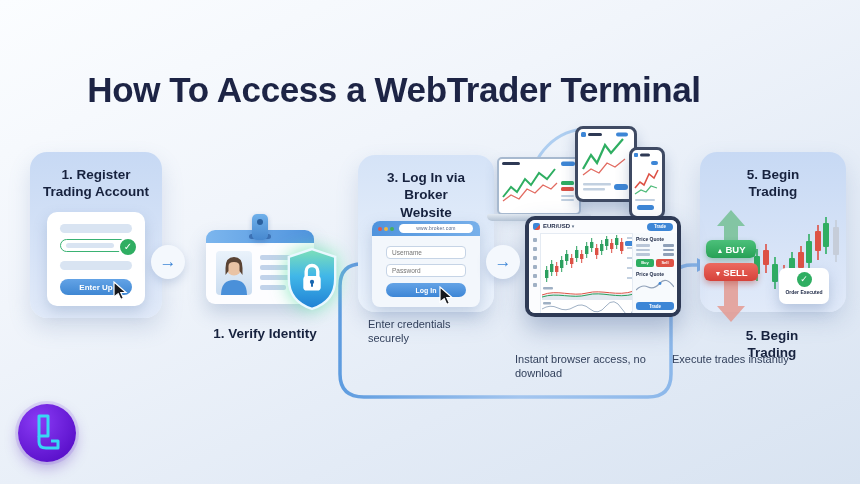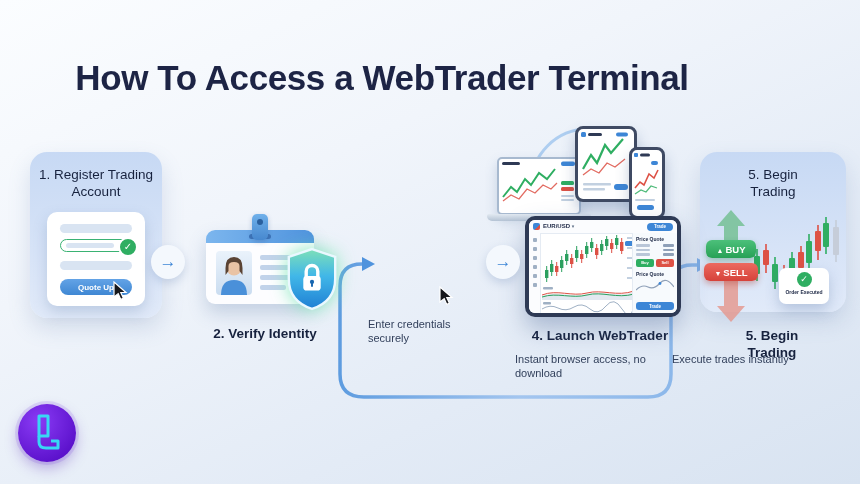--- a/index.html
+++ b/index.html
@@ -1,34 +1,34 @@
 <!DOCTYPE html>
 <html><head>
 <meta charset="utf-8">
 <style>
   html,body{margin:0;padding:0;}
   body{font-family:"Liberation Sans","DejaVu Sans",sans-serif;background:#e9eff7;}
   .stage{position:relative;width:860px;height:484px;overflow:hidden;
          background:linear-gradient(155deg,#fbfdff 0%,#f1f5fb 35%,#e3ebf6 70%,#d8e3f1 100%);}
   .abs{position:absolute;}
 
-  .page-title{position:absolute;top:54px;left:0;width:756px;text-align:center;margin:4px;
+  .page-title{position:absolute;top:54px;left:0;width:756px;text-align:center;margin:16px;
               font-size:35px;font-weight:bold;letter-spacing:-.4px;color:#1d2445;}
 
   
   .flow-svg{position:absolute;left:0;top:0;z-index:1;}
 
   
   .card{position:absolute;border-radius:17px;z-index:2;
         background:linear-gradient(180deg,#c7d9f4 0%,#e1eaf9 100%);
         box-shadow:0 10px 22px rgba(90,120,170,.20);}
   .card1{left:30px;top:152px;width:132px;height:166px;}
   .card3{left:358px;top:155px;width:136px;height:157px;background:linear-gradient(180deg,#d5e3f7 0%,#ecf3fc 100%);}
   .card5{left:700px;top:152px;width:146px;height:160px;}
-  .card-title{margin:14px 6px 0;text-align:center;font-size:13.5px;font-weight:normal;
+  .card-title{margin:14px 6px 0;text-align:center;font-size:13.5px;font-weight:bold;
               line-height:1.28;color:#17223e;}
   .t-narrow{padding:0 14px;}
   .t5{padding:0 32px;}
 
   
   .step-title{position:absolute;z-index:2;text-align:center;font-size:13.5px;font-weight:bold;
               line-height:1.28;color:#17223e;}
   .step-caption{position:absolute;z-index:2;text-align:left;font-size:11px;line-height:1.3;color:#33415c;}
 
   
@@ -169,21 +169,21 @@
 
   <section class="card card1">
     <h2 class="card-title">1. Register Trading Account</h2>
     <div class="form-mock">
       <div class="pillfield pf1"></div>
       <div class="pillfield pf2">
         <div class="inner"></div>
         <span class="check-badge">✓</span>
       </div>
       <div class="pillfield pf3"></div>
-      <button class="btn-signup">Quote Up</button>
+      <button class="btn-signup">Enter Up</button>
     </div>
   </section>
   <svg class="cursor" style="left:112px;top:281px;" viewBox="0 0 20 20">
     <polygon points="2,1 2,16 6.2,12.6 8.8,18.4 11.4,17.2 8.8,11.5 14,11.5" fill="#16181d" stroke="#fff" stroke-width="1.2"></polygon>
   </svg>
 
   <div class="arrow-circle" style="left:151px;top:245px;">
     <span>→</span>
   </div>
 
@@ -208,22 +208,36 @@
   </div>
   <div class="shield-wrap">
     <svg width="58" height="66" viewBox="0 0 60 68">
       <path d="M30 3 L54 11 V34 C54 52 42 61 30 65 C18 61 6 52 6 34 V11 Z" fill="url(#shGrad)" stroke="#eaf8ff" stroke-width="2.5"></path>
       <path d="M24 32 v-6 a6 6 0 0 1 12 0 v6" fill="none" stroke="#fff" stroke-width="3.5"></path>
       <rect x="21" y="31" width="18" height="15" rx="3.5" fill="#fff"></rect>
       <circle cx="30" cy="37" r="2.2" fill="#1766b0"></circle>
         <rect x="29" y="37" width="2" height="5" fill="#1766b0"></rect>
     </svg>
   </div>
-  <h2 class="step-title" style="left:205px;top:314px;width:120px;">2. Verify Identity</h2>
-
+  <h2 class="step-title" style="left:205px;top:314px;width:120px;">1. Verify Identity</h2>
+
+  <section class="card card3">
+    <h2 class="card-title t-narrow">3. Log In via Broker Website</h2>
+    <div class="browser">
+      <div class="br-bar">
+        <span class="tl r"></span>
+        <span class="tl y"></span>
+        <span class="tl g"></span>
+        <div class="urlpill">www.broker.com</div>
+      </div>
+      <input class="br-input bi-user" placeholder="Username" style="">
+      <input class="br-input bi-pass" placeholder="Password" style="">
+      <button class="btn-login">Log In</button>
+    </div>
+  </section>
   <svg class="cursor" style="left:438px;top:286px;" viewBox="0 0 20 20">
     <polygon points="2,1 2,16 6.2,12.6 8.8,18.4 11.4,17.2 8.8,11.5 14,11.5" fill="#16181d" stroke="#fff" stroke-width="1.2"></polygon>
   </svg>
   <p class="step-caption" style="left:368px;top:317px;width:116px;margin:0;">Enter credentials securely</p>
 
   <div class="arrow-circle" style="left:486px;top:245px;">
     <span>→</span>
   </div>
 
   <div class="dev laptop-screen">
@@ -357,21 +371,20 @@
         </div>
         <p class="bt-ptitle" style="margin-top:4px;">Price Quote</p>
         <svg width="38" height="14" viewBox="0 0 38 14">
           <path d="M0 11 Q 6 5 12 8 T 24 4 T 38 8" fill="none" stroke="#8fa0b8" stroke-width="1.2"></path>
           <circle cx="24" cy="4.5" r="1.4" fill="#3d86d6"></circle>
         </svg>
         <button class="bt-footbtn">Trade</button>
       </div>
     </div>
   </div>
-  <h2 class="step-title" style="left:530px;top:316px;width:140px;">4. Launch WebTrader</h2>
   <p class="step-caption" style="left:515px;top:352px;width:170px;margin:0;">Instant browser access, no download</p>
 
   <section class="card card5">
     <h2 class="card-title t5">5. Begin Trading</h2>
   </section>
   <svg class="abs" style="left:714px;top:210px;z-index:3;" width="34" height="112" viewBox="0 0 34 112">
     <polygon points="17,0 31,16 24,16 24,40 10,40 10,16 3,16" fill="#6fbe8f" opacity=".8"></polygon>
     <polygon points="17,112 31,96 24,96 24,70 10,70 10,96 3,96" fill="#e49a92" opacity=".85"></polygon>
   </svg>
   <button class="btn-buy5">

